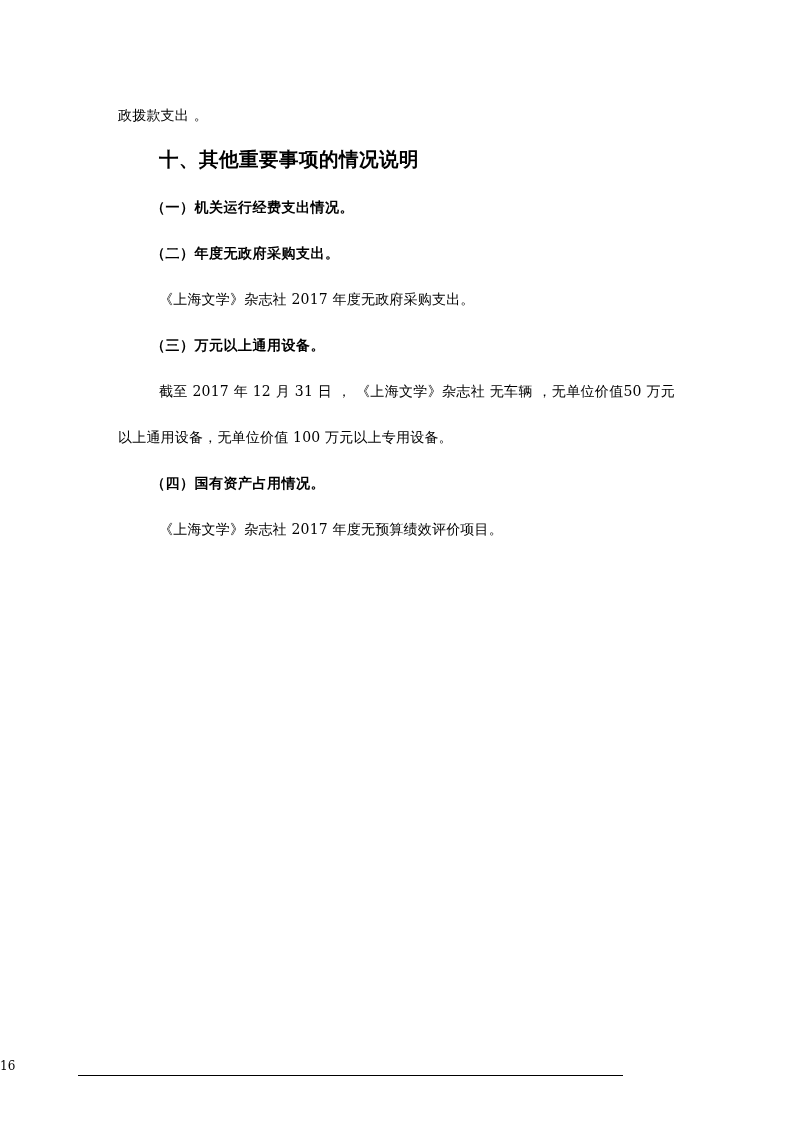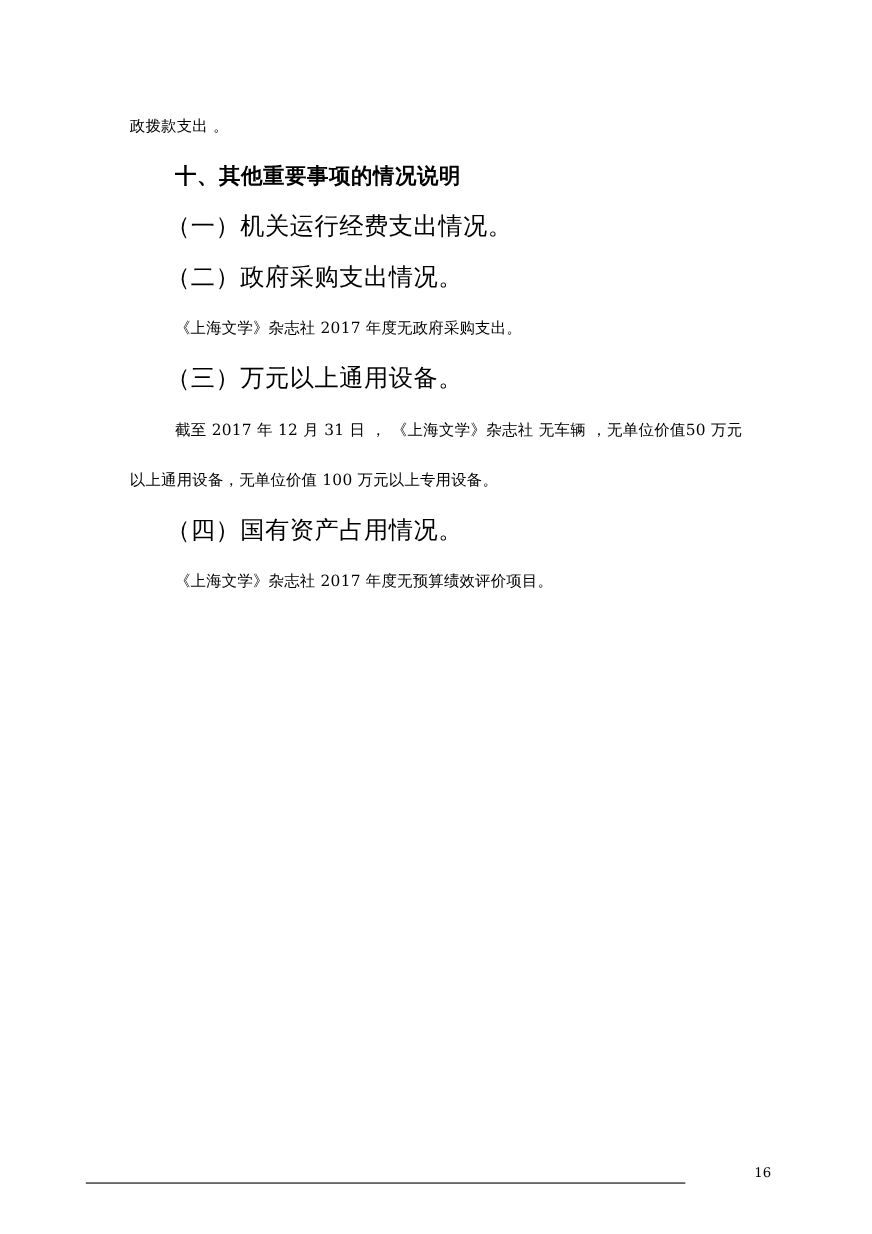--- a/index.html
+++ b/index.html
@@ -38,43 +38,43 @@
     text-indent: 41px;
   }
   .heading {
     font-weight: bold;
     font-family: Liberation Mono, monospace;
     font-size: 19.5px;
     text-indent: 41px;
     letter-spacing: 0.5px;
   }
   .sub-heading {
-    font-weight: normal;
+    font-weight: bold;
     font-family: "DejaVu Sans", "Liberation Sans", sans-serif;
-    font-size: 22px;
+    font-size: 14px;
     text-indent: 33px;
     letter-spacing: 0.5px;
   }
   .justified {
     text-align: justify;
     text-align-last: left;
   }
   .para-block {
     text-indent: 41px;
     text-align: justify;
     font-size: 14px;
     line-height: 46px;
   }
   .footer {
     position: absolute;
     left: 0;
     right: 0;
     bottom: 46px;
     width: 701px;
-    text-align: right;
+    text-align: left;
   }
   .page-number {
     font-size: 12px;
     font-family: "DejaVu Serif", "Liberation Serif", serif;
     color: #000000;
     line-height: 14px;
   }
   .footer-rule {
     width: 545px;
     margin: 2px auto 0 auto;
@@ -87,21 +87,21 @@
 
 <div class="page">
   <div class="doc-body">
 
     <p class="continued">政拨款支出 。</p>
 
     <p class="heading">十、其他重要事项的情况说明</p>
 
     <p class="sub-heading">（一）机关运行经费支出情况。</p>
 
-    <p class="sub-heading">（二）政府采购支出情况。</p>
+    <p class="sub-heading">（二）年度无政府采购支出。</p>
     <p class="indent">《上海文学》杂志社 2017 年度无政府采购支出。</p>
 
     <p class="sub-heading">（三）万元以上通用设备。</p>
     <p class="para-block justified">截至 2017 年 12 月 31 日 ， 《上海文学》杂志社 无车辆 ，无单位价值50 万元以上通用设备，无单位价值 100 万元以上专用设备。</p>
 
     <p class="sub-heading">（四）国有资产占用情况。</p>
     <p class="indent">《上海文学》杂志社 2017 年度无预算绩效评价项目。</p>
 
   </div>
 

